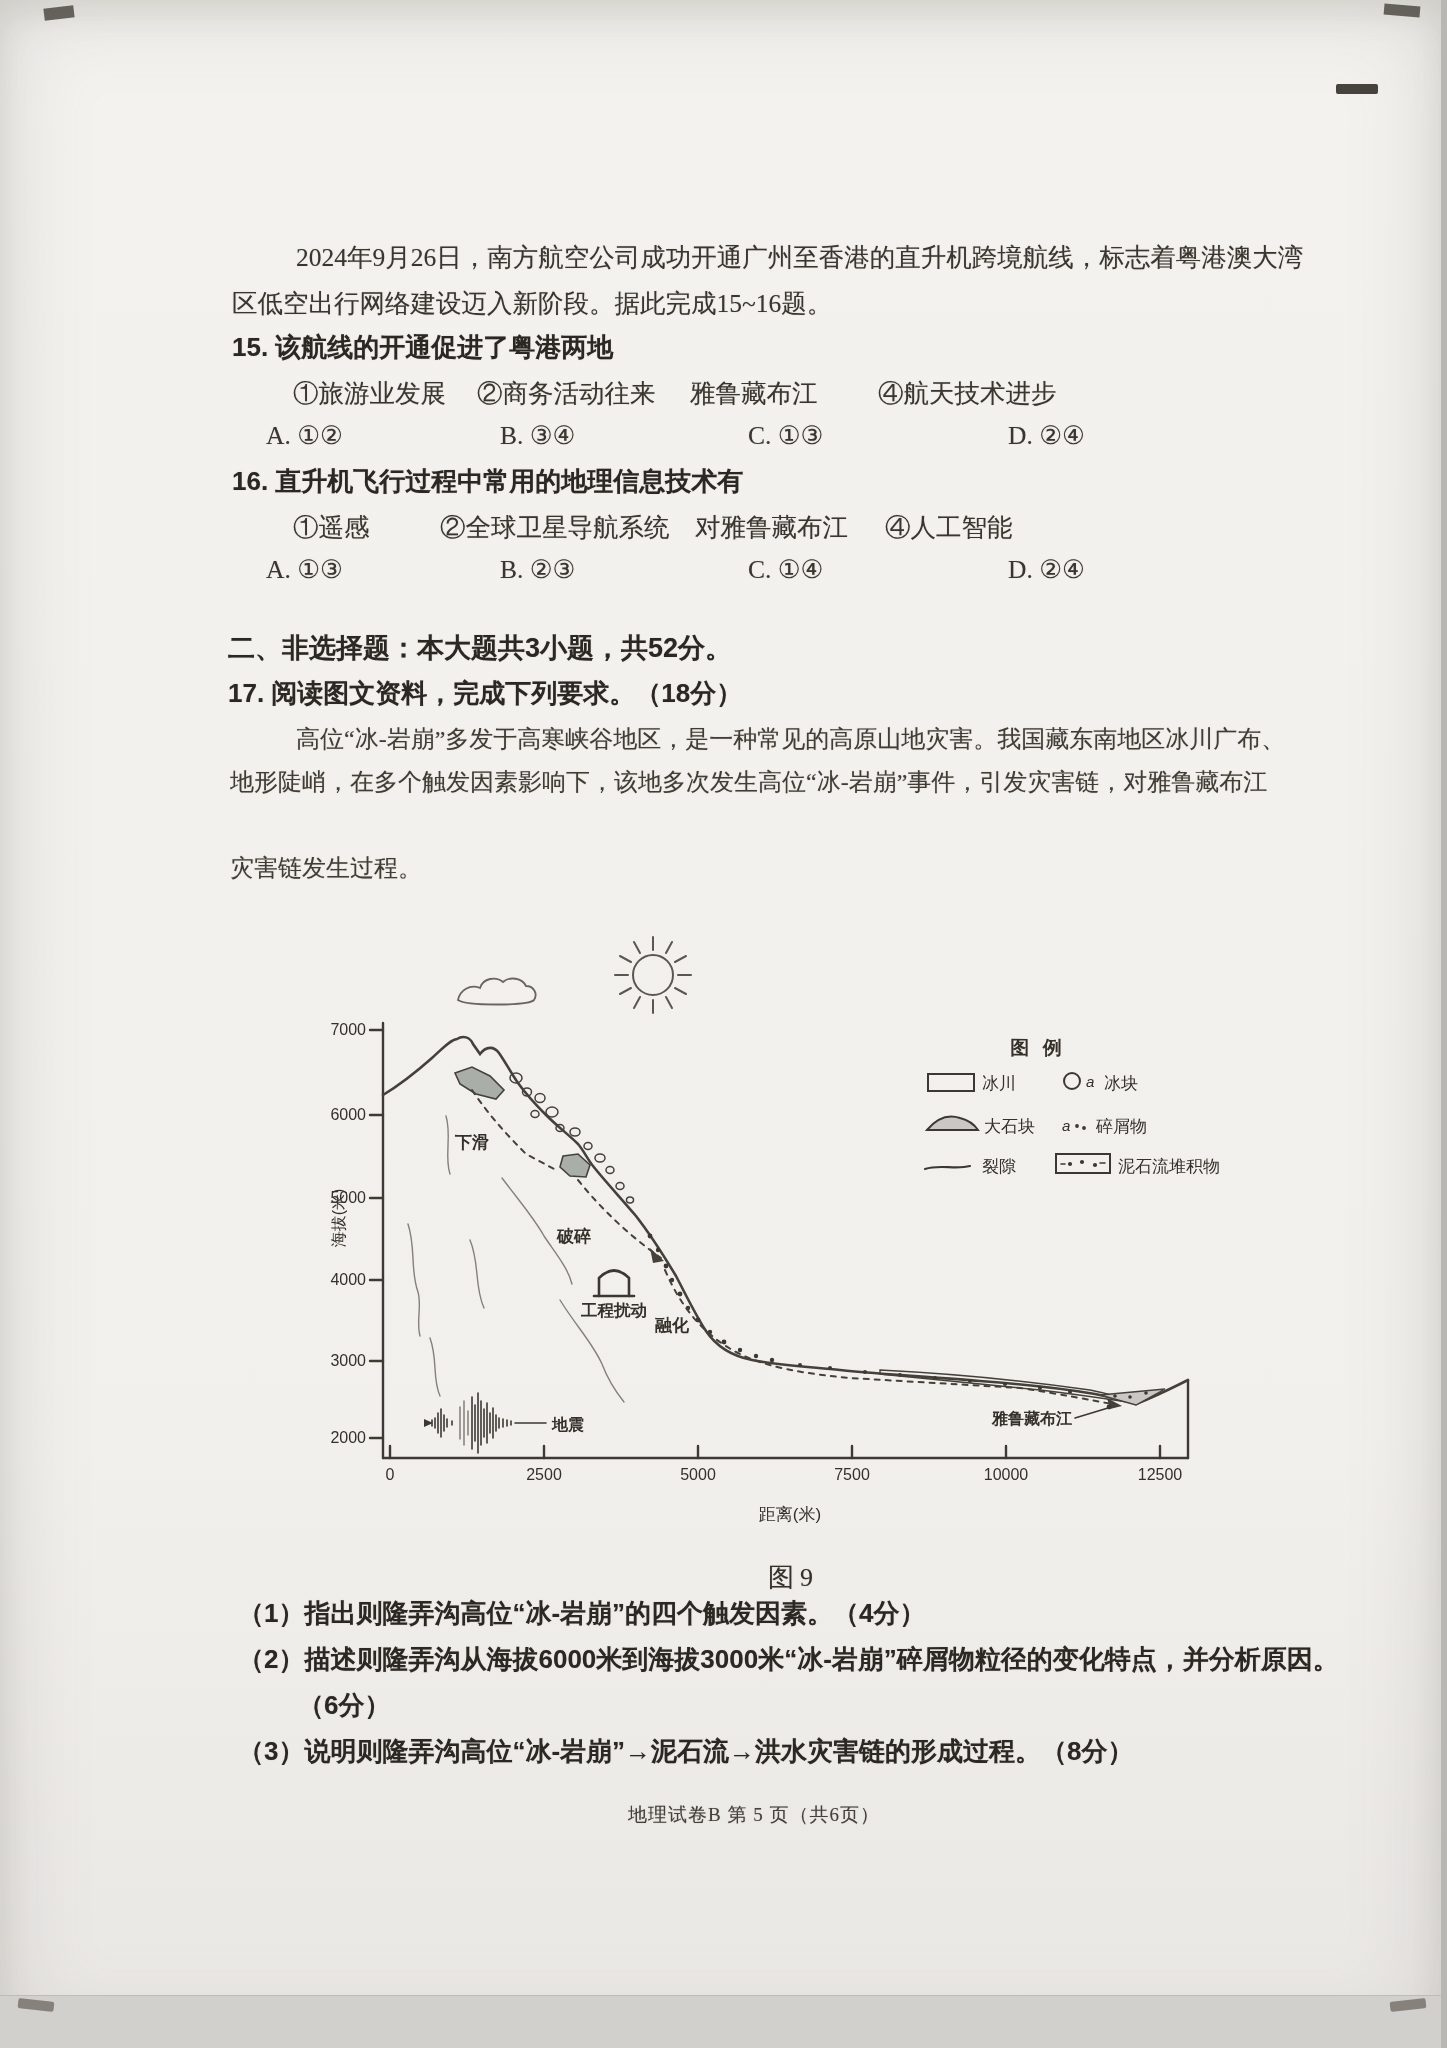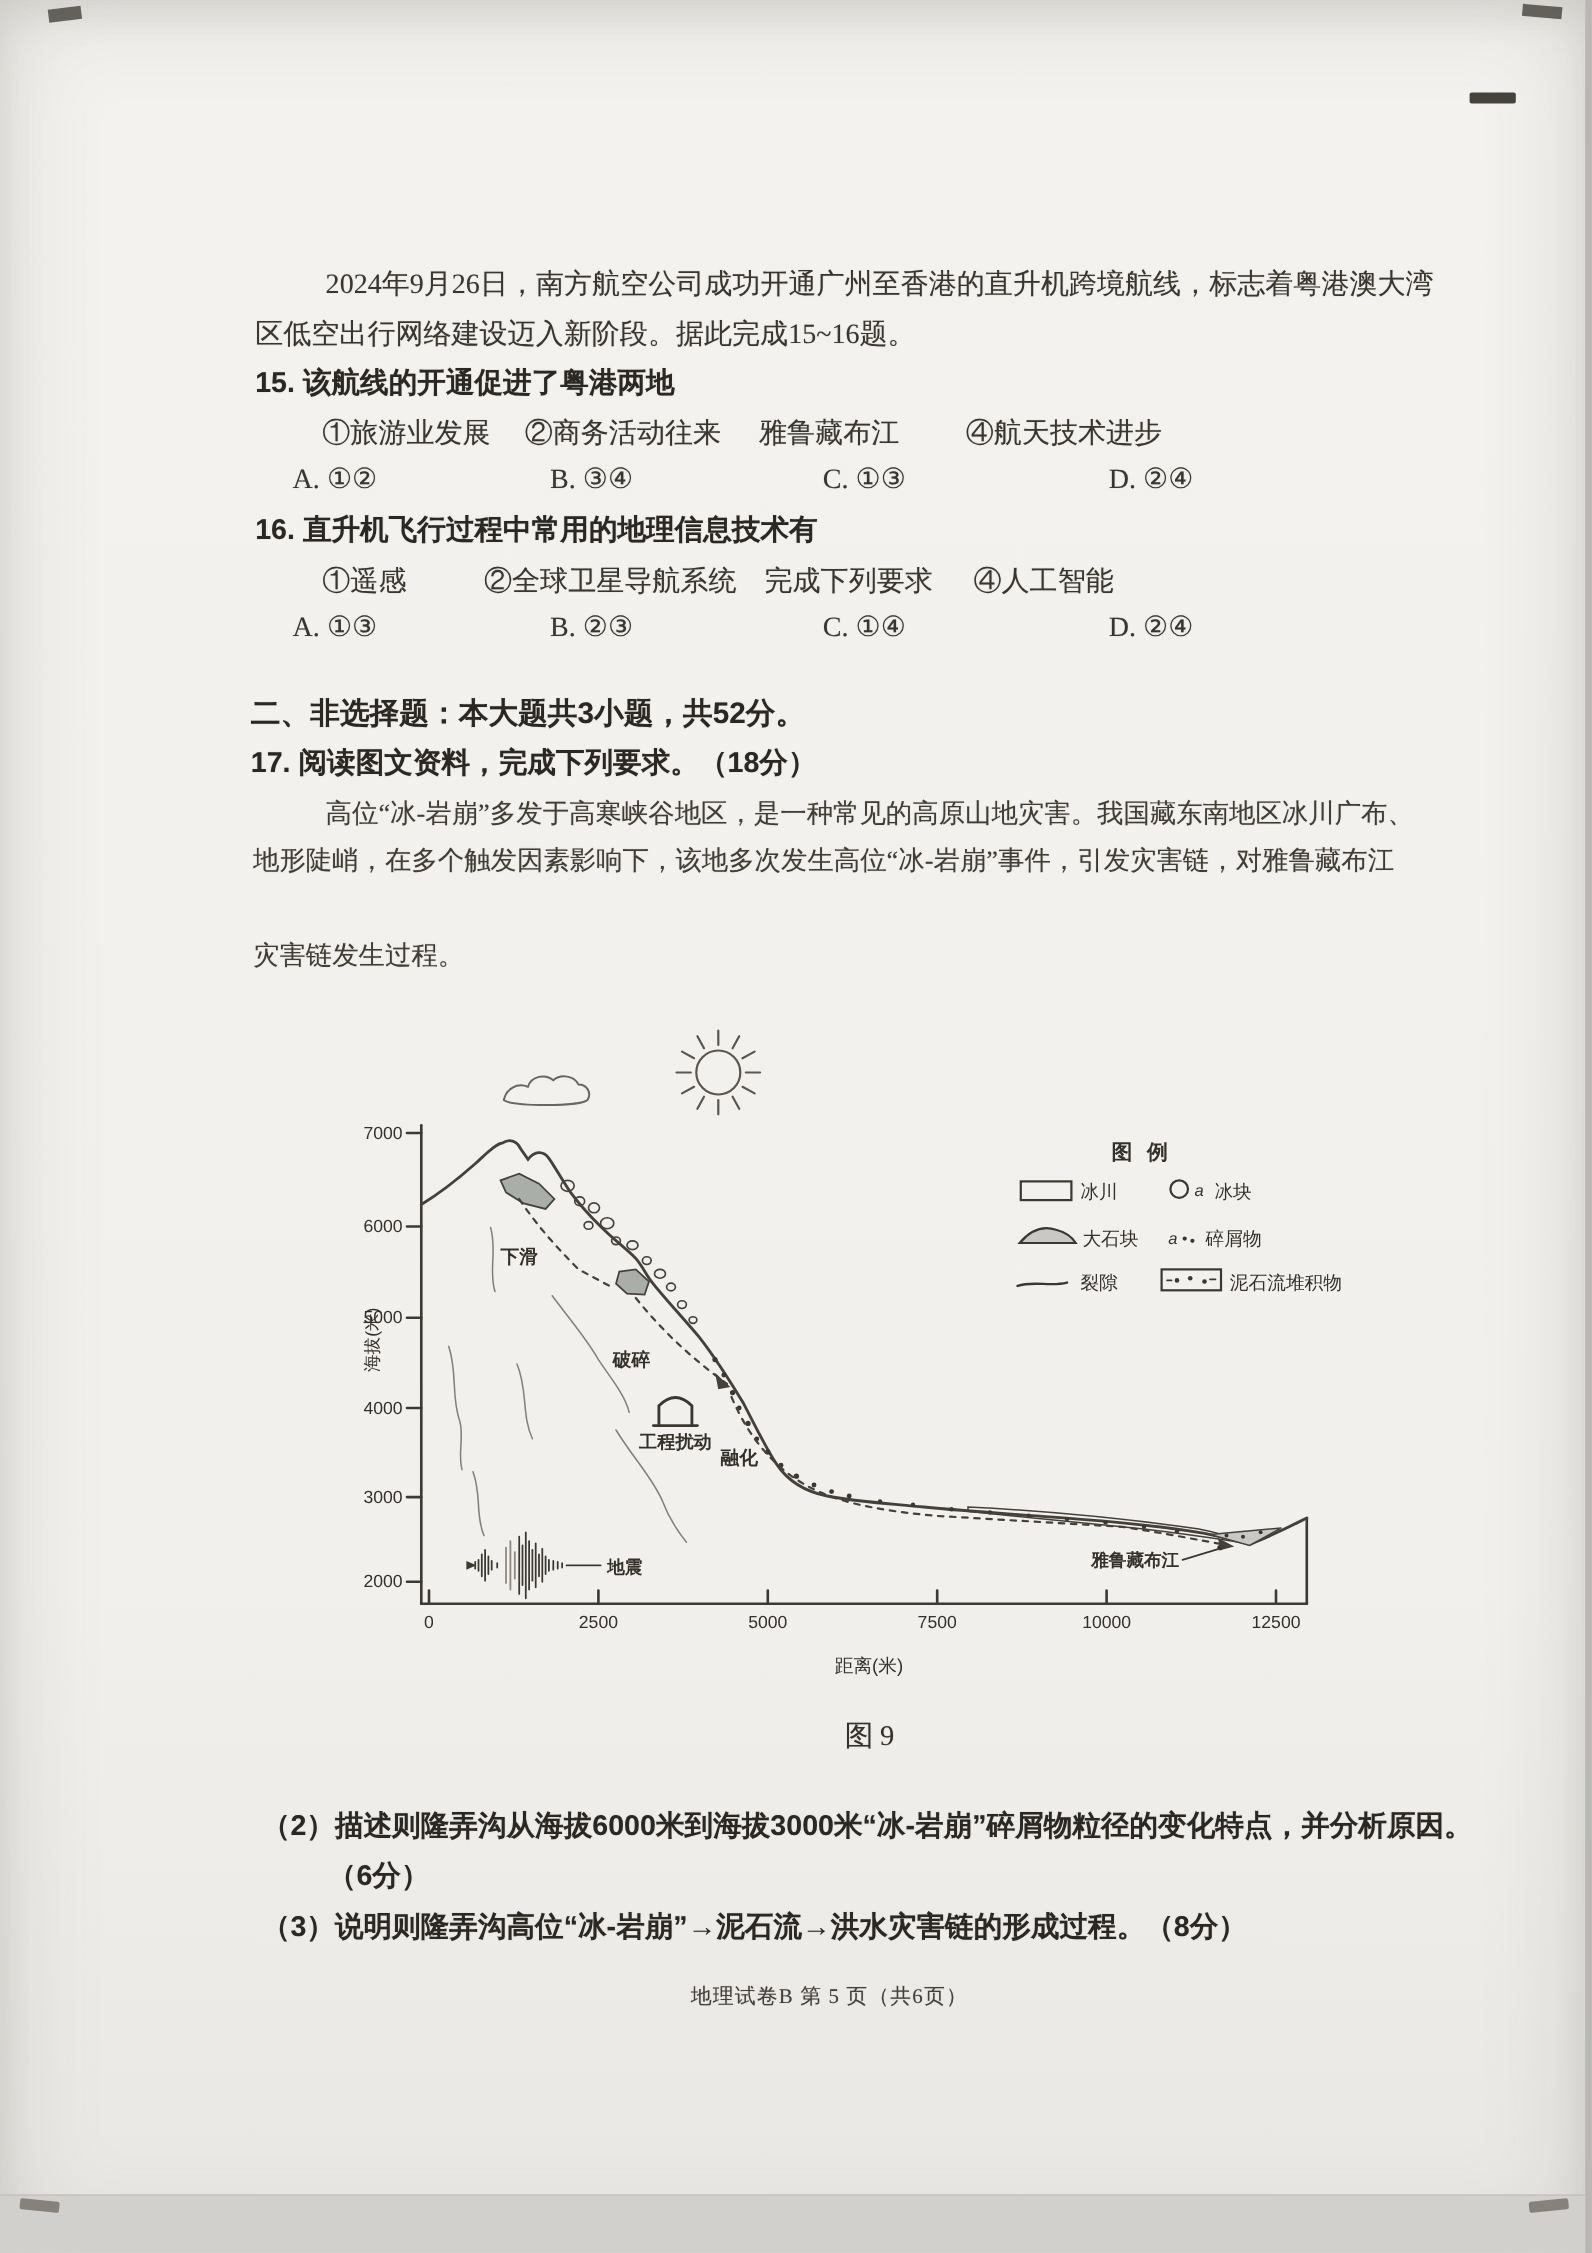--- a/index.html
+++ b/index.html
@@ -46,21 +46,21 @@
       <span class="tl serif" style="left:266px;top:420px;">A. ①②</span>
       <span class="tl serif" style="left:500px;top:420px;">B. ③④</span>
       <span class="tl serif" style="left:748px;top:420px;">C. ①③</span>
       <span class="tl serif" style="left:1008px;top:420px;">D. ②④</span>
     </div>
 
     <div class="tl hei" style="left:232px;top:464px;">16. 直升机飞行过程中常用的地理信息技术有</div>
     <div>
       <span class="tl serif" style="left:293px;top:510px;">①遥感</span>
       <span class="tl serif" style="left:440px;top:510px;">②全球卫星导航系统</span>
-      <span class="tl serif" style="left:695px;top:510px;">完成下列要求</span>
+      <span class="tl serif" style="left:695px;top:510px;">对雅鲁藏布江</span>
       <span class="tl serif" style="left:885px;top:510px;">④人工智能</span>
     </div>
     <div>
       <span class="tl serif" style="left:266px;top:554px;">A. ①③</span>
       <span class="tl serif" style="left:500px;top:554px;">B. ②③</span>
       <span class="tl serif" style="left:748px;top:554px;">C. ①④</span>
       <span class="tl serif" style="left:1008px;top:554px;">D. ②④</span>
     </div>
 
     <div class="tl hei" style="left:228px;top:630px;font-size:27px;">二、非选择题：本大题共3小题，共52分。</div>
@@ -233,19 +233,20 @@
       <text x="70" y="562" font-size="16" text-anchor="middle">0</text>
       <text x="224" y="562" font-size="16" text-anchor="middle">2500</text>
       <text x="378" y="562" font-size="16" text-anchor="middle">5000</text>
       <text x="532" y="562" font-size="16" text-anchor="middle">7500</text>
       <text x="686" y="562" font-size="16" text-anchor="middle">10000</text>
       <text x="840" y="562" font-size="16" text-anchor="middle">12500</text>
     </svg>
 
     <div class="tl cap" style="left:768px;top:1560px;letter-spacing:6px;">图9</div>
 
+    <div class="tl hei" style="left:238px;top:1596px;">（1）指出则隆弄沟高位“冰-岩崩”的四个触发因素。（4分）</div>
     <div class="tl hei" style="left:238px;top:1642px;">（2）描述则隆弄沟从海拔6000米到海拔3000米“冰-岩崩”碎屑物粒径的变化特点，并分析原因。</div>
     <div class="tl hei" style="left:298px;top:1688px;">（6分）</div>
     <div class="tl hei" style="left:238px;top:1734px;">（3）说明则隆弄沟高位“冰-岩崩”→泥石流→洪水灾害链的形成过程。（8分）</div>
 
     <div class="tl footer" style="left:628px;top:1802px;">地理试卷B 第 5 页（共6页）</div>
   </div>
 </div>
 
 </body></html>

